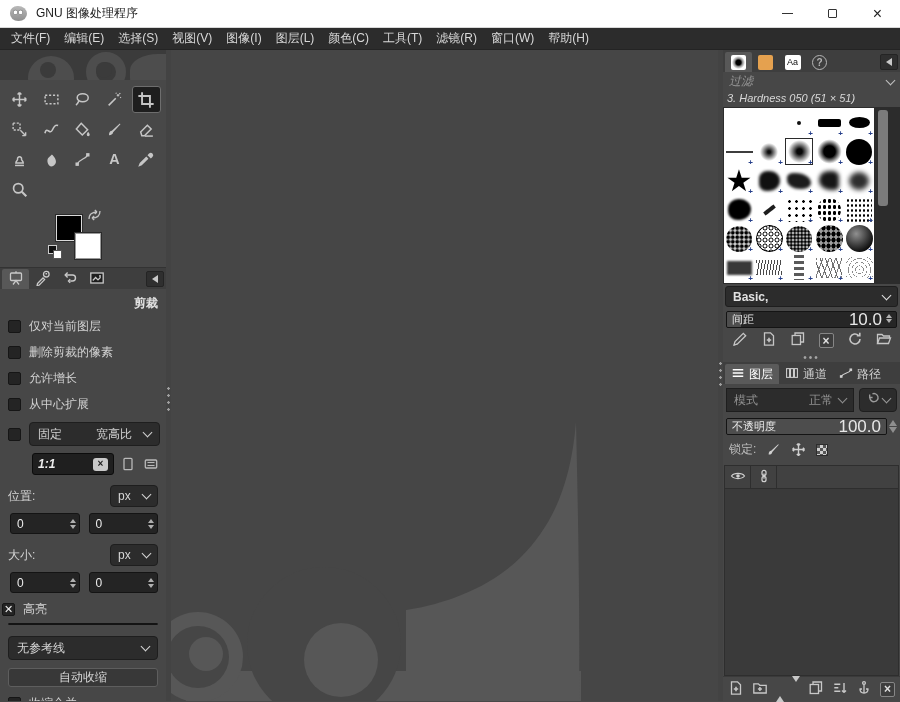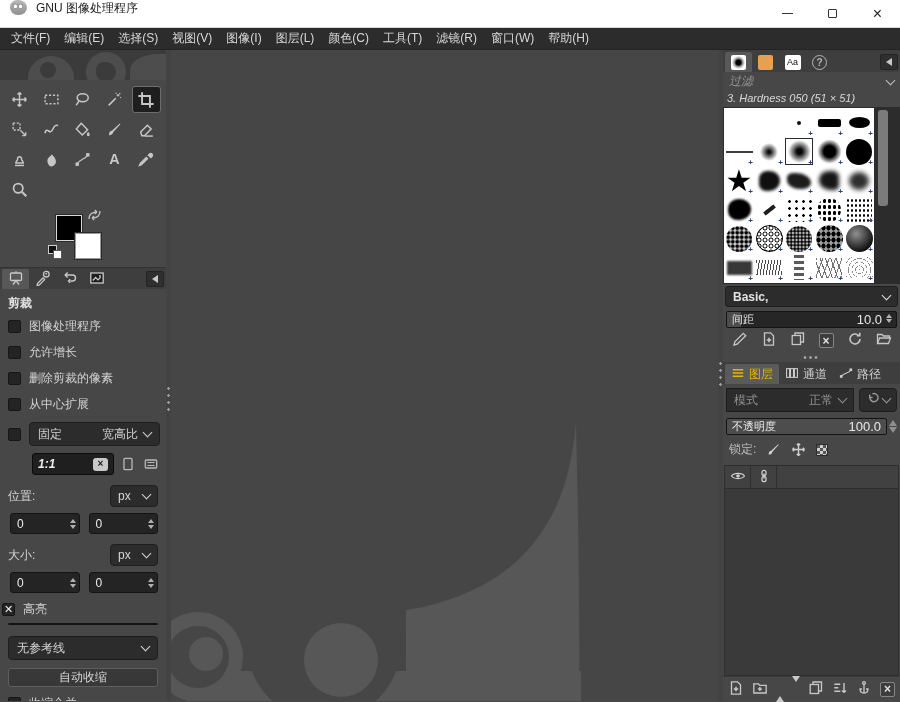--- a/index.html
+++ b/index.html
@@ -1,20 +1,20 @@
 <!DOCTYPE html>
 <html><head>
 <meta charset="utf-8">
 <style>
   html,body{margin:0;padding:0;background:#222;}
   *{box-sizing:border-box;font-family:"Liberation Sans","DejaVu Sans",sans-serif;}
   .window{width:900px;height:702px;background:#484848;position:relative;overflow:hidden;font-size:12px;color:#d6d6d6;}
 
   
-  .titlebar{height:28px;background:#ffffff;display:flex;align-items:flex-start;border-bottom:1px solid #d8d8d8;}
+  .titlebar{height:28px;background:#ffffff;display:flex;align-items:center;border-bottom:1px solid #d8d8d8;}
   .app-icon{width:17px;height:15px;margin:0 9px 0 10px;border-radius:45% 55% 50% 50%;
     background:radial-gradient(circle at 32% 42%,#fff 1.5px,#9a9a9a 2px,#9a9a9a 2.6px,transparent 3px),
                radial-gradient(circle at 62% 42%,#fff 1.5px,#9a9a9a 2px,#9a9a9a 2.6px,transparent 3px),
                linear-gradient(#b9b9b9,#8f8f8f);}
   .title-text{color:#1b1b1b;font-size:12px;}
   .win-controls{margin-left:auto;display:flex;height:100%;}
   .win-btn{width:45px;height:100%;display:flex;align-items:center;justify-content:center;color:#333;}
   .glyph-min{width:11px;height:1.4px;background:#333;}
   .glyph-max{width:9px;height:9px;border:1.3px solid #333;border-radius:1px;}
   .glyph-close{font-size:16px;line-height:1;color:#222;}
@@ -56,27 +56,27 @@
   .mini-reset::after{content:"";position:absolute;left:5px;top:5px;width:7px;height:7px;background:#fff;border:1px solid #555;}
 
   
   .dock-tabs{height:22px;background:#3e3e3e;display:flex;align-items:flex-end;padding:0 2px;border-top:1px solid #333;flex:none;}
   .dtab{width:27px;height:20px;display:flex;align-items:center;justify-content:center;color:#c9c9c9;border-radius:2px 2px 0 0;}
   .dtab.active{background:#585858;}
   .tabmenu-btn{margin-left:auto;width:18px;height:16px;display:flex;align-items:center;justify-content:center;background:#2f2f2f;border:1px solid #242424;border-radius:2px;margin-bottom:2px;}
   .tri-left{width:0;height:0;border-top:4px solid transparent;border-bottom:4px solid transparent;border-right:6px solid #c9c9c9;}
 
   
-  .tool-opts{flex:1;display:flex;flex-direction:column;padding:4px 6px 0;overflow:hidden;background:#474747;}
+  .tool-opts{flex:1;display:flex;flex-direction:column;padding:4px 6px 0;overflow:hidden;background:#474747;text-align:right;}
   .section-title{font-weight:bold;color:#e3e3e3;padding:2px 2px 6px;}
   .opt-row{display:flex;align-items:center;margin:0 0 9px 2px;gap:8px;color:#d2d2d2;}
   .checkbox{width:13px;height:13px;background:#242424;border:1px solid #161616;border-radius:2px;flex:none;
     display:flex;align-items:center;justify-content:center;color:#f0f0f0;font-size:11px;line-height:1;}
   .combo{flex:1;height:24px;background:#2c2c2c;border:1px solid #1e1e1e;border-radius:4px;
-    display:flex;align-items:center;padding:0 8px;gap:6px;}
+    display:flex;align-items:center;padding:0 8px;gap:12px;}
   .combo .rlabel{margin-left:auto;}
   .cv{display:inline-block;width:7px;height:7px;border-right:1.7px solid currentColor;border-bottom:1.7px solid currentColor;
     transform:rotate(45deg);margin-top:-3px;flex:none;}
   .ratio-row{display:flex;align-items:center;gap:5px;margin:-2px 0 8px 26px;}
   .entry{flex:1;height:22px;background:#1f1f1f;border:1px solid #0c0c0c;border-radius:3px;
     display:flex;align-items:center;padding:0 5px;color:#ececec;}
   .entry .val{font-style:italic;font-weight:bold;}
   .clear-x{margin-left:auto;width:15px;height:13px;background:#c9c9c9;border-radius:3px;color:#1d1d1d;
     display:flex;align-items:center;justify-content:center;font-size:10px;font-weight:bold;line-height:1;}
   .mini-btn{width:18px;height:18px;display:flex;align-items:center;justify-content:center;color:#b9b9b9;}
@@ -87,21 +87,21 @@
   .spinner{width:74px;height:21px;background:#242424;border:1px solid #141414;border-radius:3px;
     display:flex;align-items:center;padding-left:6px;color:#ececec;}
   .spin{margin-left:auto;display:flex;flex-direction:column;gap:2px;padding-right:3px;}
   .spin i{width:0;height:0;border-left:3.5px solid transparent;border-right:3.5px solid transparent;}
   .spin .up{border-bottom:4px solid #b0b0b0;}
   .spin .dn{border-top:4px solid #b0b0b0;}
   .slider{position:relative;height:17px;background:#262626;border:1px solid #141414;border-radius:2px;
     display:flex;align-items:center;overflow:hidden;margin:0 2px 8px;}
   .slider .fill{position:absolute;left:0;top:0;bottom:0;background:#4d4d4d;}
   .slider .sl-label{position:relative;padding-left:5px;font-size:11px;color:#e8e8e8;}
-  .slider .sl-val{position:relative;margin-left:auto;padding-right:14px;font-size:13px;color:#e8e8e8;}
+  .slider .sl-val{position:relative;margin-left:auto;padding-right:14px;font-size:17px;color:#e8e8e8;}
   .slider .spin{position:absolute;right:1px;top:2px;gap:1px;}
   .slider .spin i{border-left-width:3px;border-right-width:3px;}
   .wide-btn{height:22px;margin:0 2px 8px;background:#383838;border:1px solid #5e5e5e;border-radius:3px;
     color:#d6d6d6;display:flex;align-items:center;justify-content:center;}
   .boxx{width:15px;height:15px;background:#3d3d3d;border:1px solid #868686;border-radius:2px;color:#e0e0e0;
     display:flex;align-items:center;justify-content:center;font-size:12px;font-weight:bold;line-height:1;}
 
   
   .canvas{flex:1;background:#464646;position:relative;overflow:hidden;}
   .canvas svg{position:absolute;left:0;bottom:0;}
@@ -157,21 +157,21 @@
   .vscroll{width:14px;margin-left:2px;background:#2c2c2c;border-radius:2px;position:relative;}
   .vscroll .thumb{position:absolute;left:2px;right:2px;top:2px;height:96px;background:#7b7b7b;border-radius:3px;}
   .group-combo{height:21px;margin:2px 2px 0;background:#2c2c2c;border:1px solid #1e1e1e;border-radius:3px;
     display:flex;align-items:center;padding:0 7px;color:#e2e2e2;font-weight:bold;}
   .group-combo .cv{margin-left:auto;}
   .brush-actions{height:25px;display:flex;align-items:center;justify-content:space-around;color:#c6c6c6;flex:none;padding:0 2px;}
   .dock-divider{height:9px;display:flex;align-items:center;justify-content:center;color:#a5a5a5;font-size:10px;letter-spacing:2px;line-height:0;}
 
   
   .ltab{height:20px;display:flex;align-items:center;gap:4px;padding:0 6px;color:#cfcfcf;border-radius:2px 2px 0 0;}
-  .ltab.active{background:#5a5a5a;color:#eab308;}
+  .ltab.active{background:#5a5a5a;color:#ffffff;}
   .mode-row{display:flex;align-items:center;gap:5px;margin:4px 3px 6px;}
   .mode-combo{flex:1;height:24px;background:#2c2c2c;border:1px solid #1e1e1e;border-radius:0;
     display:flex;align-items:center;padding:0 7px;color:#8f8f8f;}
   .mode-combo .rlabel{margin-left:auto;margin-right:6px;}
   .mode-aux{width:38px;height:24px;background:#2c2c2c;border:1px solid #1e1e1e;border-radius:4px;
     display:flex;align-items:center;justify-content:center;gap:3px;color:#9a9a9a;}
   .opacity-row{display:flex;align-items:center;margin:0 3px 6px;gap:2px;}
   .opacity-row .slider{flex:1;margin:0;}
   .opacity-row .spincol{display:flex;flex-direction:column;gap:1px;color:#909090;}
   .lock-row{display:flex;align-items:center;gap:10px;margin:0 6px 7px;color:#bdbdbd;}
@@ -398,29 +398,29 @@
         <div class="tabmenu-btn">
             <span class="tri-left"></span>
           </div>
       </div>
 
       <div class="tool-opts">
         <div class="section-title">剪裁</div>
 
         <div class="opt-row">
           <span class="checkbox"></span>
-          <span>图像处理程序</span>
+          <span>仅对当前图层</span>
+        </div>
+        <div class="opt-row">
+          <span class="checkbox"></span>
+          <span>删除剪裁的像素</span>
         </div>
         <div class="opt-row">
           <span class="checkbox"></span>
           <span>允许增长</span>
-        </div>
-        <div class="opt-row">
-          <span class="checkbox"></span>
-          <span>删除剪裁的像素</span>
         </div>
         <div class="opt-row">
           <span class="checkbox"></span>
           <span>从中心扩展</span>
         </div>
 
         <div class="opt-row">
           <span class="checkbox"></span>
           <div class="combo">
             <span>固定</span>

